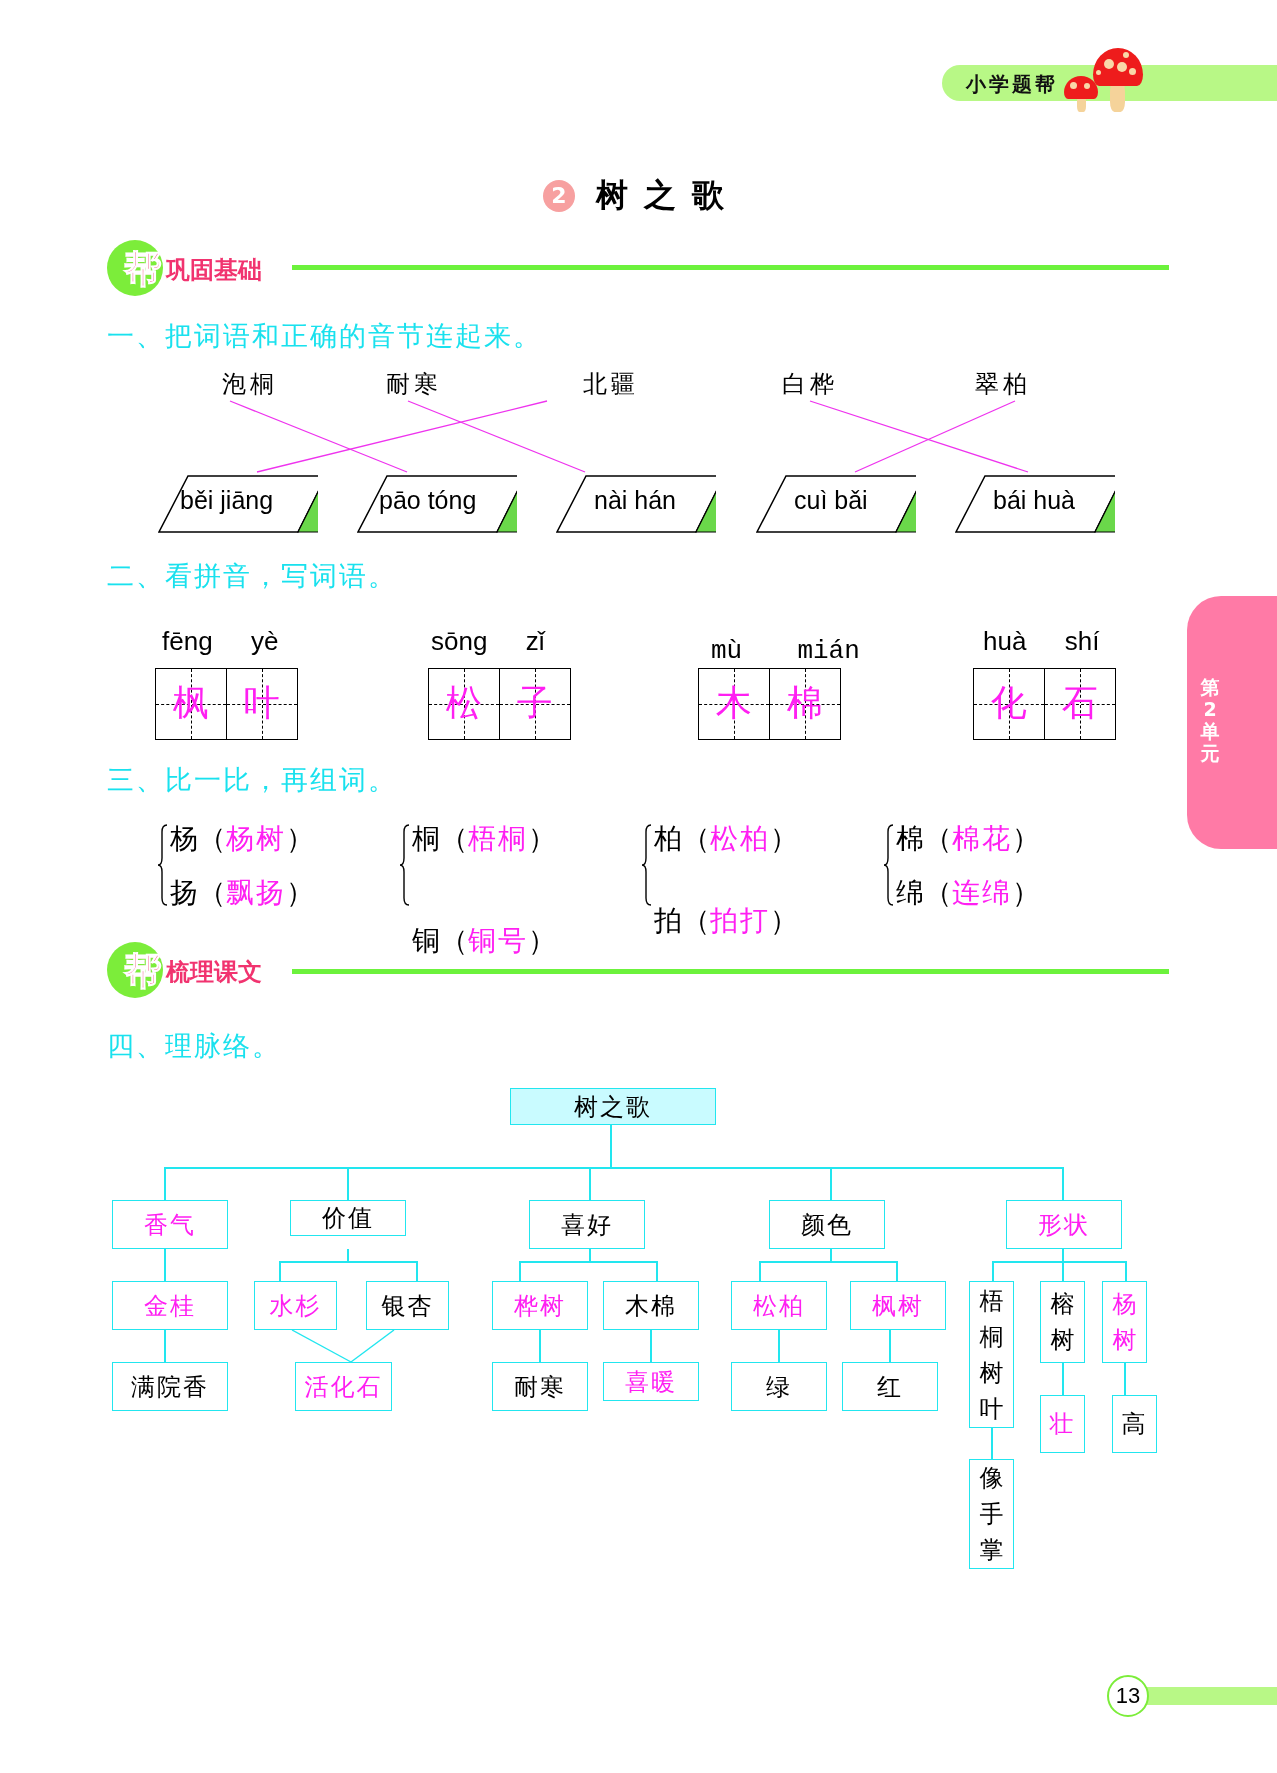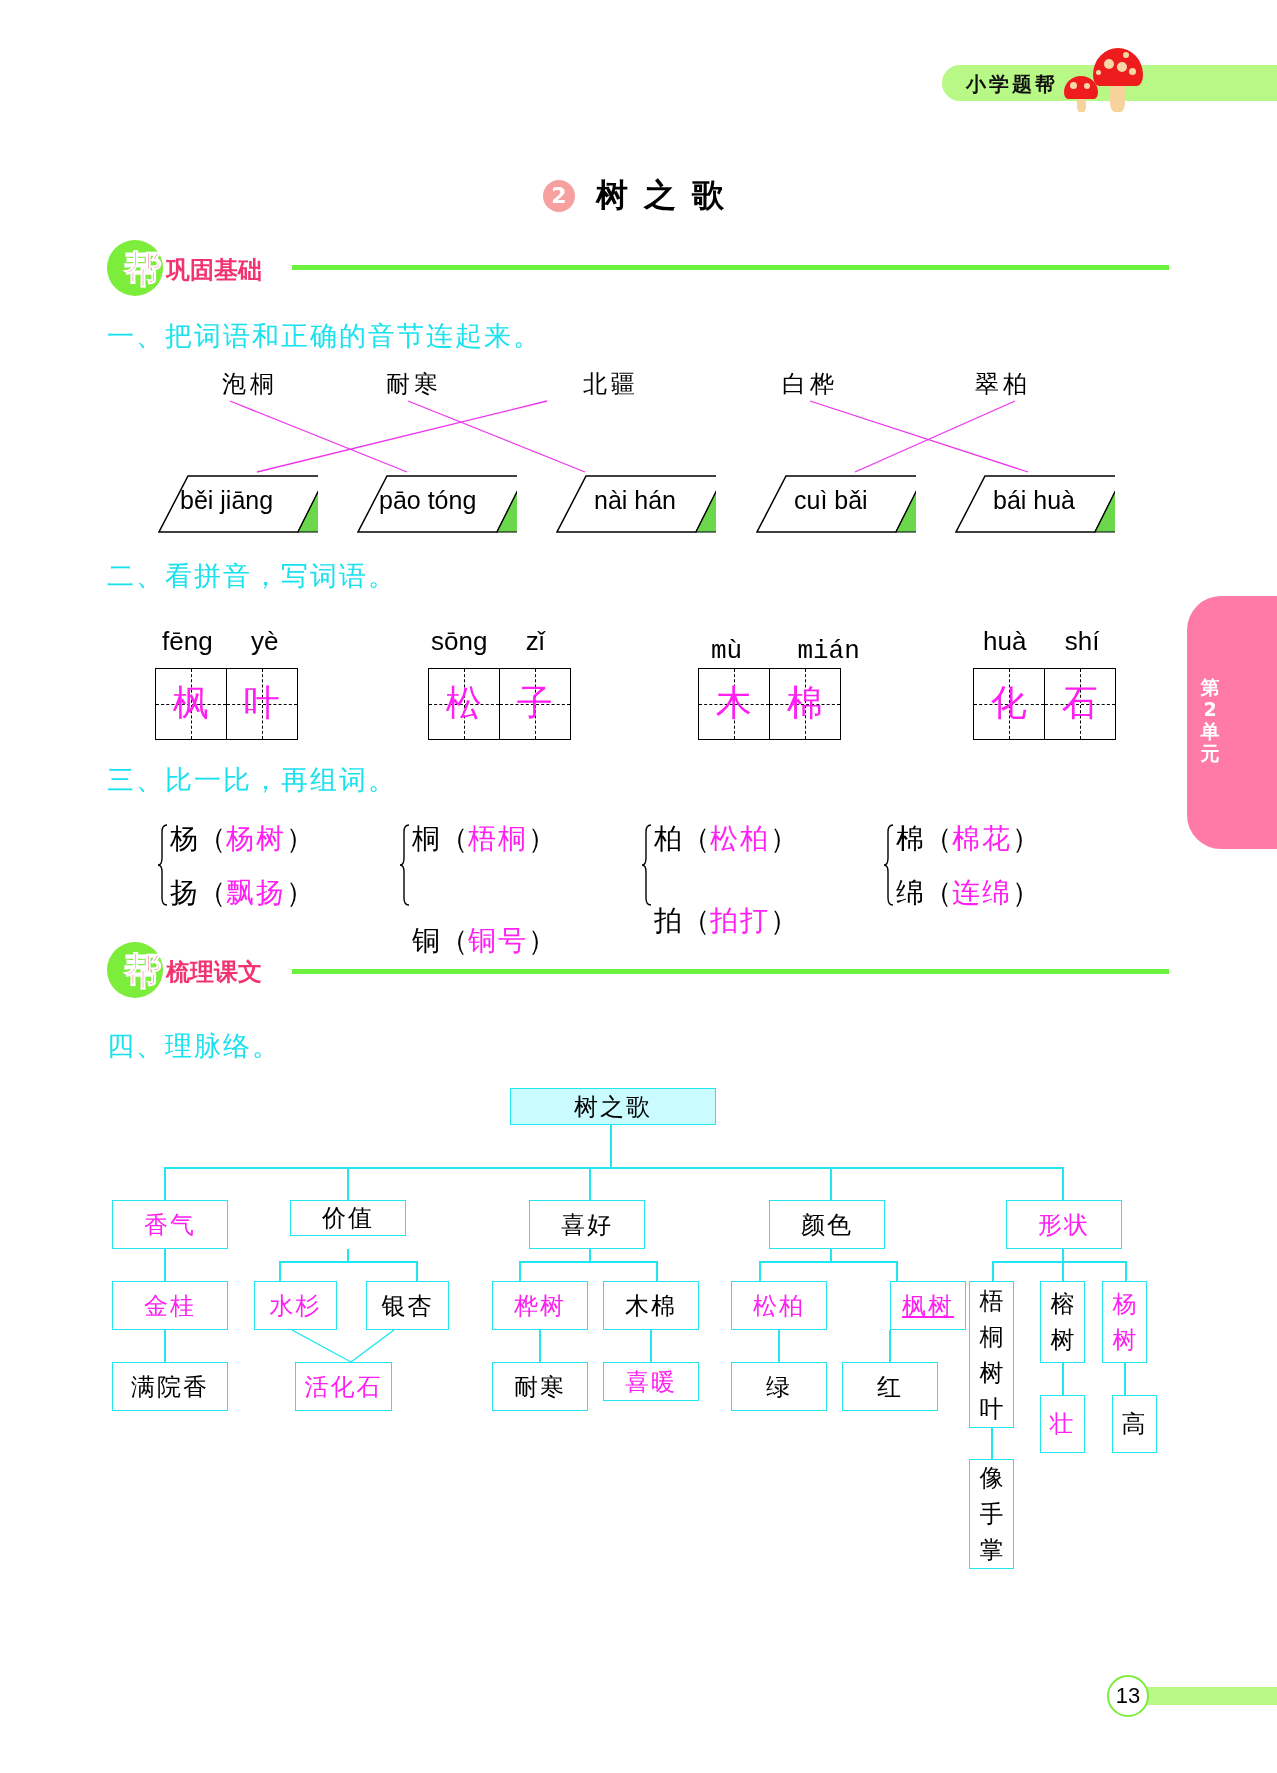--- a/index.html
+++ b/index.html
@@ -292,21 +292,21 @@
 <div class="ln" style="left:539px;top:1330px;width:2px;height:32px;"></div>
 <div class="ln" style="left:650px;top:1330px;width:2px;height:32px;"></div>
 <div class="tn" style="left:492px;top:1362px;width:96px;height:49px;">耐寒</div>
 <div class="tn pink" style="left:603px;top:1362px;width:96px;height:39px;">喜暖</div>
 
 <div class="ln" style="left:830px;top:1249px;width:2px;height:13px;"></div>
 <div class="ln" style="left:759px;top:1261px;width:138px;height:2px;"></div>
 <div class="ln" style="left:759px;top:1261px;width:2px;height:20px;"></div>
 <div class="ln" style="left:896px;top:1261px;width:2px;height:20px;"></div>
 <div class="tn pink" style="left:731px;top:1281px;width:96px;height:49px;">松柏</div>
-<div class="tn pink" style="left:890px;top:1281px;width:76px;height:49px;text-decoration:underline;">枫树</div>
+<div class="tn pink" style="left:850px;top:1281px;width:96px;height:49px;">枫树</div>
 <div class="ln" style="left:778px;top:1330px;width:2px;height:32px;"></div>
 <div class="ln" style="left:889px;top:1330px;width:2px;height:32px;"></div>
 <div class="tn" style="left:731px;top:1362px;width:96px;height:49px;">绿</div>
 <div class="tn" style="left:842px;top:1362px;width:96px;height:49px;">红</div>
 
 <div class="ln" style="left:1062px;top:1249px;width:2px;height:13px;"></div>
 <div class="ln" style="left:992px;top:1261px;width:134px;height:2px;"></div>
 <div class="ln" style="left:992px;top:1261px;width:2px;height:20px;"></div>
 <div class="ln" style="left:1062px;top:1261px;width:2px;height:20px;"></div>
 <div class="ln" style="left:1125px;top:1261px;width:2px;height:20px;"></div>

